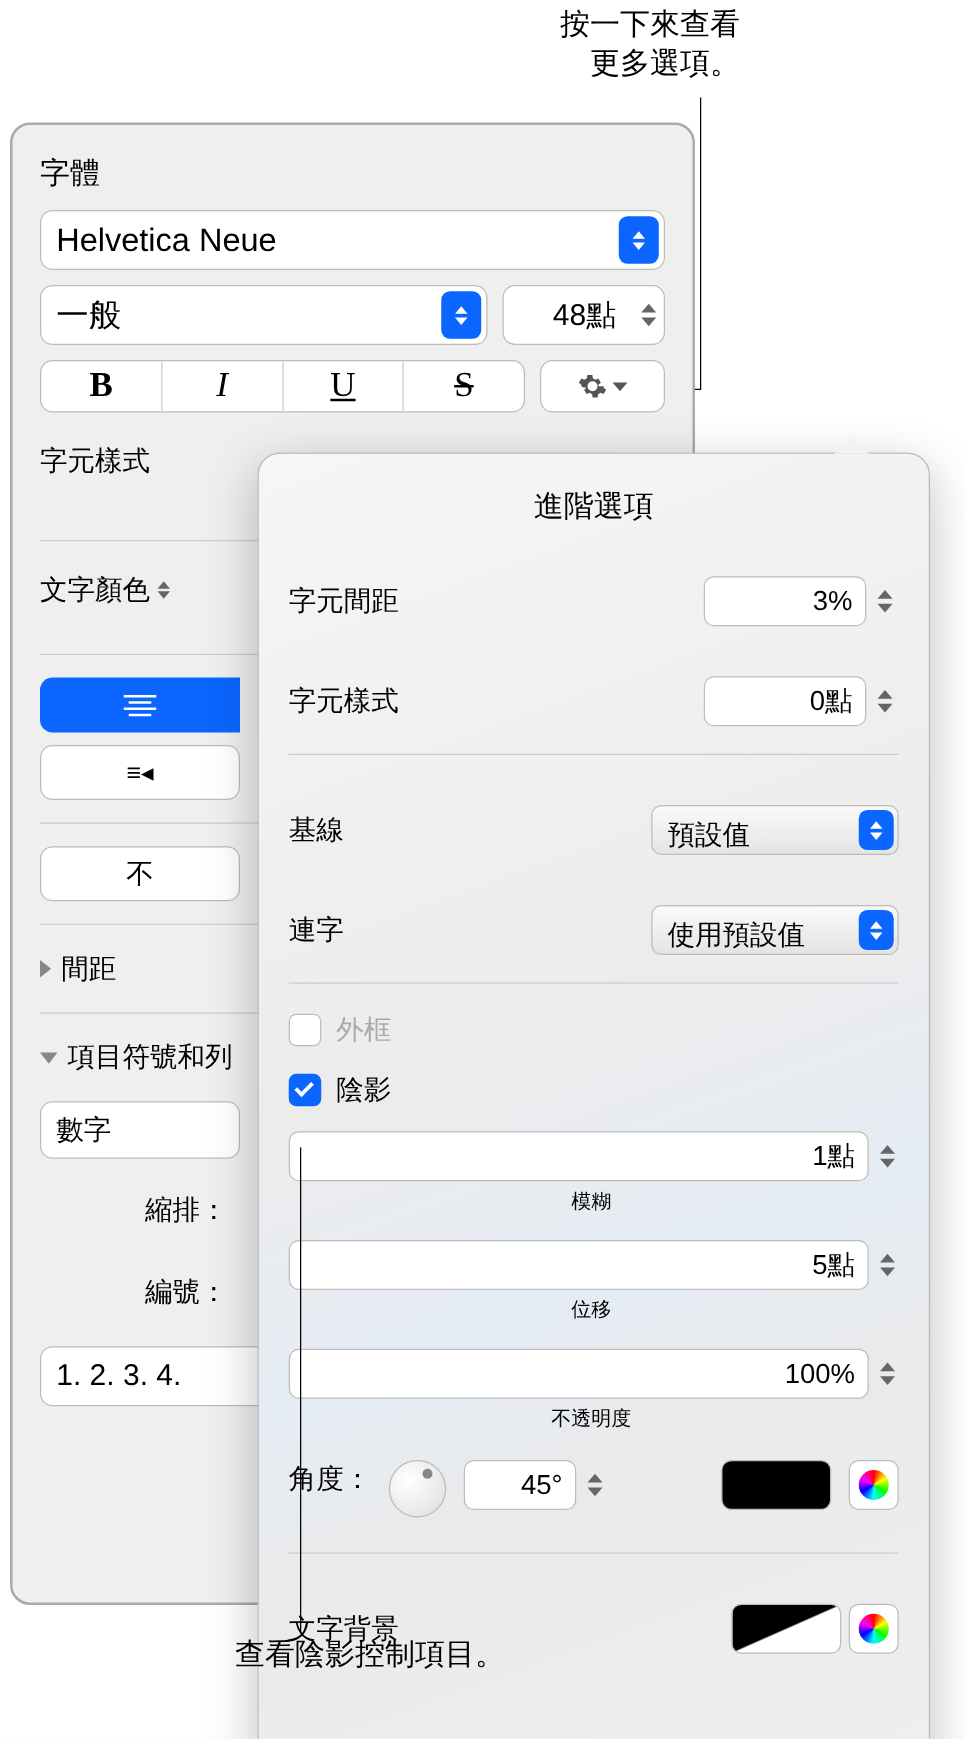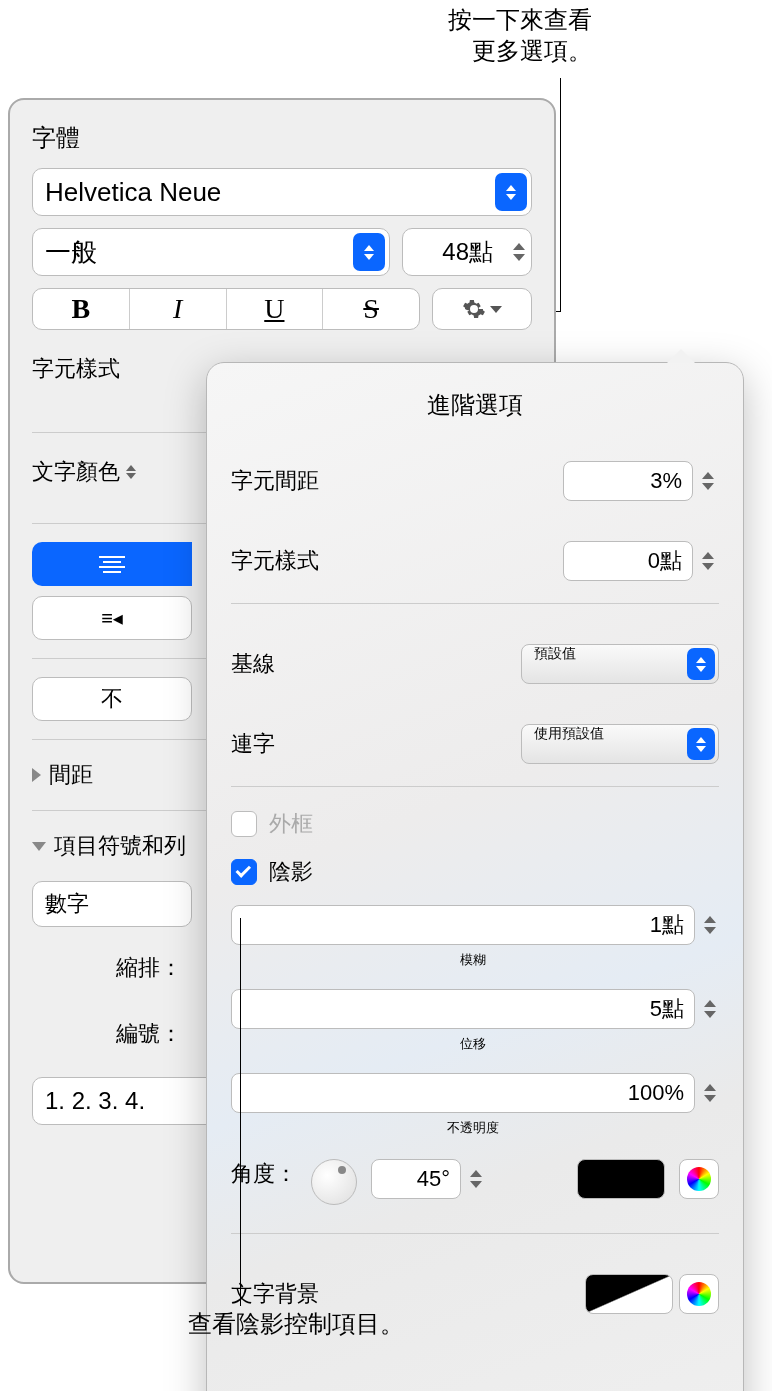--- a/index.html
+++ b/index.html
@@ -314,23 +314,23 @@
 }
 .pop-input .stepper { right: -30px; }
 .pop-input-wrap { display: flex; align-items: center; padding-right: 26px; }
 .pop-select {
   background: linear-gradient(#fafafa,#e4e4e4);
   border: 1px solid #bcbcbc;
   border-radius: 8px;
   height: 40px;
   width: 198px;
   display: flex;
-  align-items: flex-start;
+  align-items: flex-end;
   padding: 0 12px;
-  font-size: 14px;
+  font-size: 22px;
   position: relative;
 }
 .pop-select .popup-arrows { right: 3px; top: 3px; bottom: 3px; width: 28px; }
 .pop-divider { height: 1px; background: #ccc; margin: 16px 0 22px 0; }
 .checkbox-row {
   display: flex;
   align-items: center;
   gap: 12px;
   font-size: 22px;
   margin-bottom: 18px;
@@ -358,21 +358,21 @@
 }
 .shadow-grid {
   display: flex;
   gap: 20px;
   margin-bottom: 6px;
   padding-right: 4px;
   flex-direction: column;
 }
 .shadow-col { flex: 1; text-align: center; }
 .shadow-col .pop-input { width: 100%; }
-.shadow-label { font-size: 13px; margin-top: 6px; }
+.shadow-label { font-size: 16px; margin-top: 6px; }
 .angle-row {
   display: flex;
   align-items: flex-start;
   gap: 14px;
   margin-top: 22px;
 }
 .angle-dial {
   width: 46px;
   height: 46px;
   border-radius: 50%;

